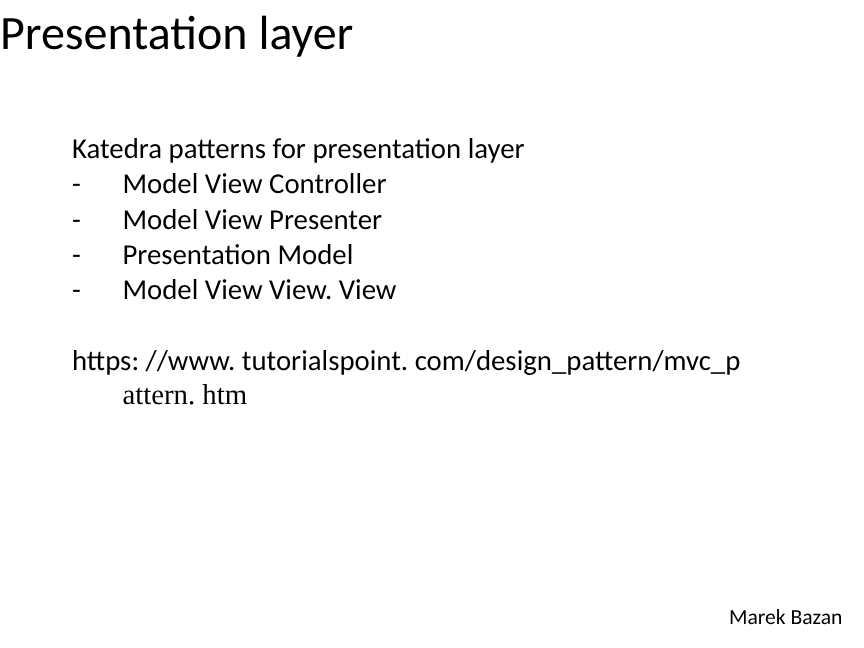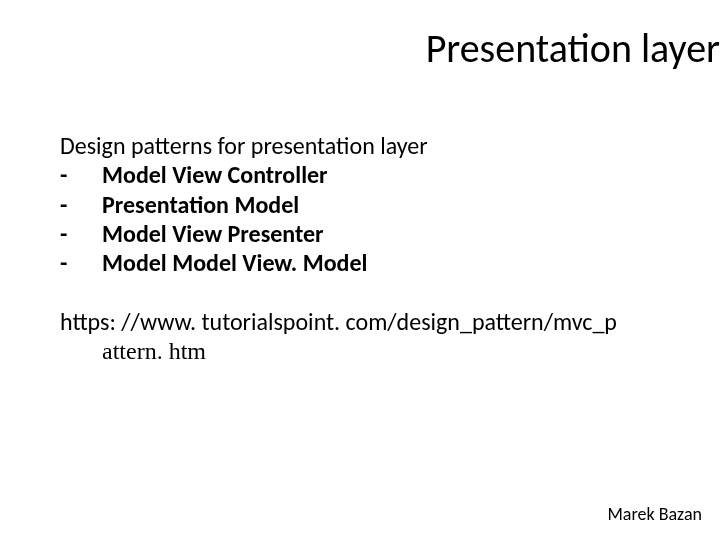--- a/index.html
+++ b/index.html
@@ -10,44 +10,43 @@
     body {
       width: 720px;
       height: 540px;
       background: #ffffff;
       font-family: Calibri, "Segoe UI", Arial, sans-serif;
       color: #000000;
       position: relative;
       overflow: hidden;
     }
     .title {
-      text-align: right;
+      text-align: left;
       font-size: 40px;
       font-weight: 400;
-      padding-top: 24px;
+      padding-top: 3px;
       letter-spacing: 0px;
     }
     .content {
       padding-left: 60px;
       padding-right: 40px;
       padding-top: 58px;
       font-size: 24px;
       line-height: 1.22;
     }
     .intro {
       font-weight: 400;
     }
     .list {
       list-style: none;
       padding-left: 0;
     }
     .list li {
       padding-left: 42px;
       position: relative;
-      font-weight: bold;
     }
     .list li::before {
       content: "-";
       position: absolute;
       left: 0;
     }
     .url-block {
       padding-left: 60px;
       padding-right: 24px;
       padding-top: 30px;
@@ -66,26 +65,26 @@
       font-size: 18px;
       line-height: 1.2;
     }
   </style>
 </head>
 <body>
 
 <h1 class="title">Presentation layer</h1>
 
 <div class="content">
-  <div class="intro">Design patterns for presentation layer</div>
+  <div class="intro">Katedra patterns for presentation layer</div>
   <ul class="list">
     <li>Model View Controller</li>
+    <li>Model View Presenter</li>
     <li>Presentation Model</li>
-    <li>Model View Presenter</li>
-    <li>Model Model View. Model</li>
+    <li>Model View View. View</li>
   </ul>
 </div>
 
 <div class="url-block">
   <div>https: //www. tutorialspoint. com/design_pattern/mvc_p</div>
   <div class="url-line2">attern. htm</div>
 </div>
 
 <div class="footer">
   <div>Marek Bazan</div>

